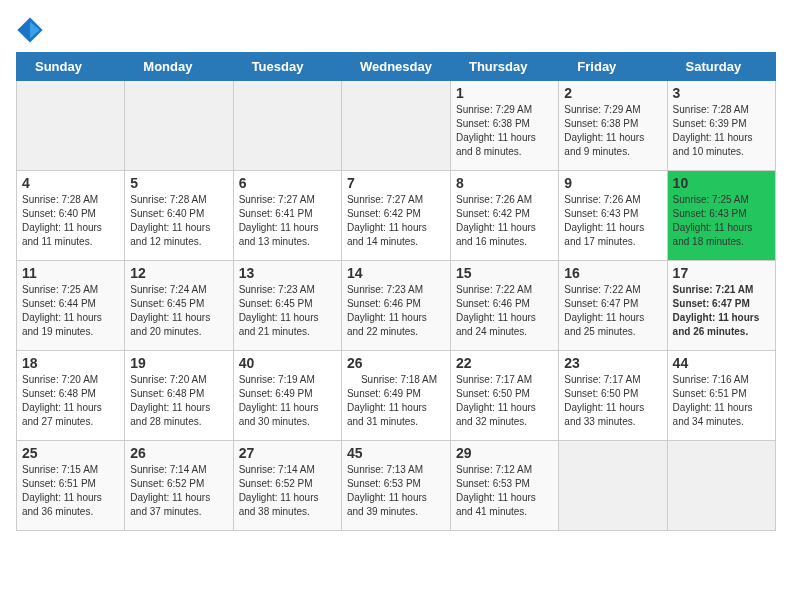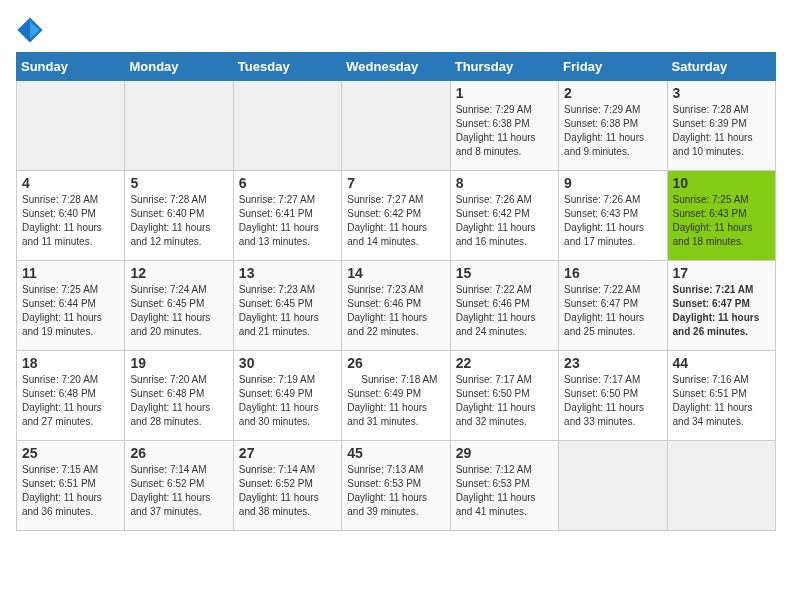--- a/index.html
+++ b/index.html
@@ -50,21 +50,21 @@
     }
     table {
       width: 100%;
       border-collapse: collapse;
       font-size: 11px;
     }
     thead th {
       background-color: #2979b8;
       color: #fff;
       text-align: left;
-      padding: 6px 4px;
+      padding: 6px 18px;
       font-size: 13px;
       font-weight: bold;
       border: 1px solid #2979b8;
     }
     tbody td {
       border: 1px solid #ccc;
       vertical-align: top;
       padding: 4px 5px;
       width: calc(100% / 7);
       height: 90px;
@@ -151,21 +151,21 @@
 Daylight: 11 hours and 13 minutes.</span></td>
         <td style="background-color: rgb(255, 255, 255);"><span class="day-number">7</span><span class="day-info" style="white-space: pre-line;">Sunrise: 7:27 AM
 Sunset: 6:42 PM
 Daylight: 11 hours and 14 minutes.</span></td>
         <td style="background-color: rgb(255, 255, 255);"><span class="day-number">8</span><span class="day-info" style="white-space: pre-line;">Sunrise: 7:26 AM
 Sunset: 6:42 PM
 Daylight: 11 hours and 16 minutes.</span></td>
         <td style="background-color: rgb(255, 255, 255);"><span class="day-number">9</span><span class="day-info" style="white-space: pre-line;">Sunrise: 7:26 AM
 Sunset: 6:43 PM
 Daylight: 11 hours and 17 minutes.</span></td>
-        <td style="background-color: #84cc16; margin-top: 47px;"><span class="day-number">10</span><span class="day-info" style="white-space: pre-line;">Sunrise: 7:25 AM
+        <td style="background-color: #22c55e; margin-top: 47px;"><span class="day-number">10</span><span class="day-info" style="white-space: pre-line;">Sunrise: 7:25 AM
 Sunset: 6:43 PM
 Daylight: 11 hours and 18 minutes.</span></td>
       </tr>
       <tr>
         <td style="background-color: rgb(249, 249, 249);"><span class="day-number">11</span><span class="day-info" style="white-space: pre-line;">Sunrise: 7:25 AM
 Sunset: 6:44 PM
 Daylight: 11 hours and 19 minutes.</span></td>
         <td style="background-color: rgb(249, 249, 249);"><span class="day-number">12</span><span class="day-info" style="white-space: pre-line;">Sunrise: 7:24 AM
 Sunset: 6:45 PM
 Daylight: 11 hours and 20 minutes.</span></td>
@@ -185,21 +185,21 @@
 Sunset: 6:47 PM
 Daylight: 11 hours and 26 minutes.</span></td>
       </tr>
       <tr>
         <td style="background-color: rgb(255, 255, 255);"><span class="day-number">18</span><span class="day-info" style="white-space: pre-line;">Sunrise: 7:20 AM
 Sunset: 6:48 PM
 Daylight: 11 hours and 27 minutes.</span></td>
         <td style="background-color: rgb(255, 255, 255);"><span class="day-number">19</span><span class="day-info" style="white-space: pre-line;">Sunrise: 7:20 AM
 Sunset: 6:48 PM
 Daylight: 11 hours and 28 minutes.</span></td>
-        <td style="background-color: rgb(255, 255, 255);"><span class="day-number">30</span><span class="day-info" style="white-space: pre-line;">Sunrise: 7:19 AM
+        <td style="background-color: rgb(255, 255, 255);"><span class="day-number">40</span><span class="day-info" style="white-space: pre-line;">Sunrise: 7:19 AM
 Sunset: 6:49 PM
 Daylight: 11 hours and 30 minutes.</span></td>
         <td style="background-color: rgb(255, 255, 255);"><span class="day-number">26</span><span class="day-info" style="white-space: pre-line; margin-left: 14px;">Sunrise: 7:18 AM
 Sunset: 6:49 PM
 Daylight: 11 hours and 31 minutes.</span></td>
         <td style="background-color: rgb(255, 255, 255);"><span class="day-number">22</span><span class="day-info" style="white-space: pre-line;">Sunrise: 7:17 AM
 Sunset: 6:50 PM
 Daylight: 11 hours and 32 minutes.</span></td>
         <td style="background-color: rgb(255, 255, 255);"><span class="day-number">23</span><span class="day-info" style="white-space: pre-line;">Sunrise: 7:17 AM
 Sunset: 6:50 PM

